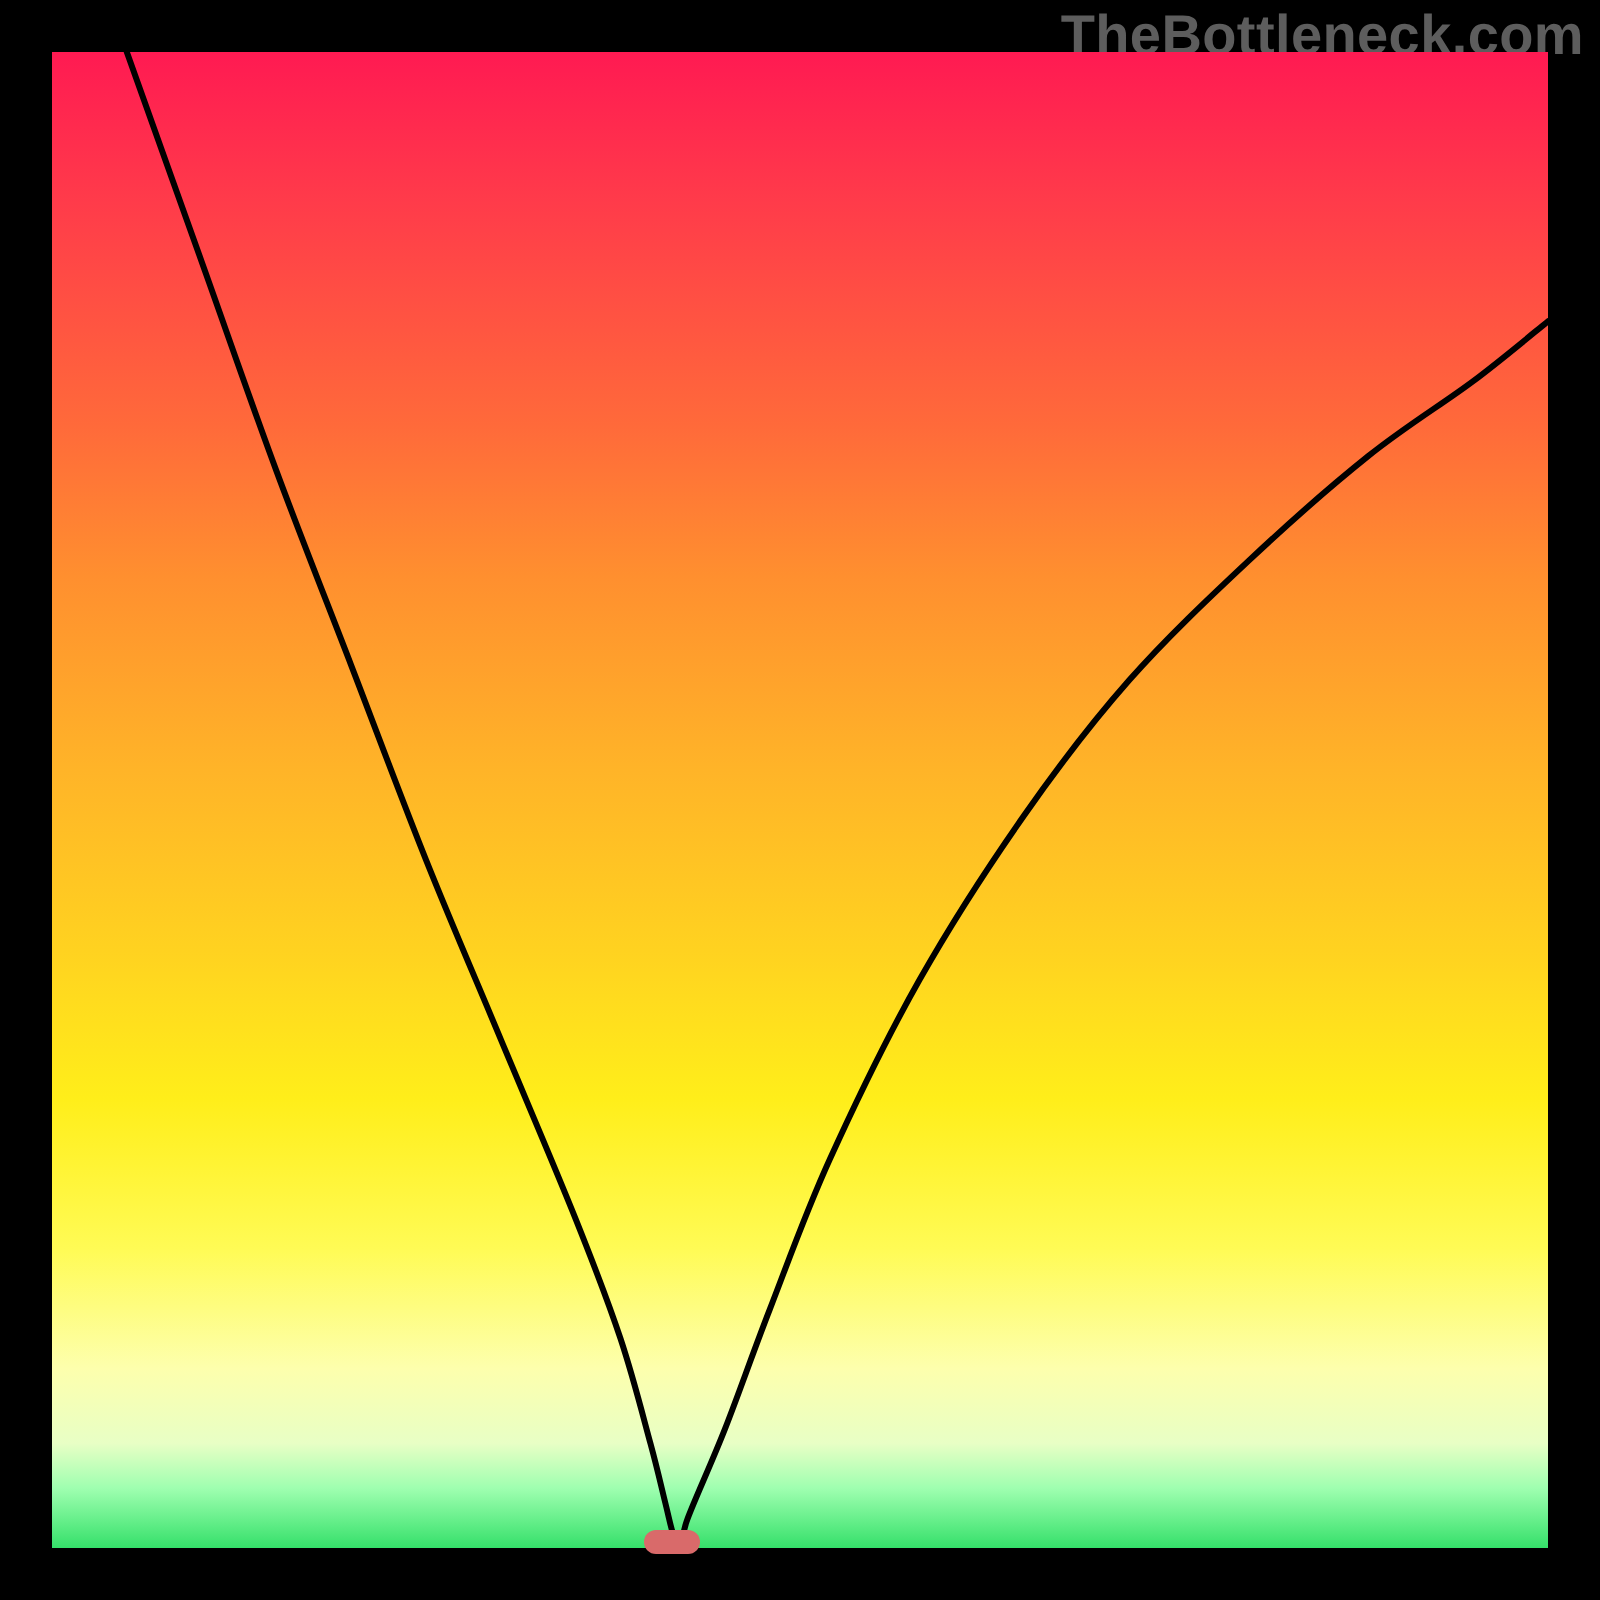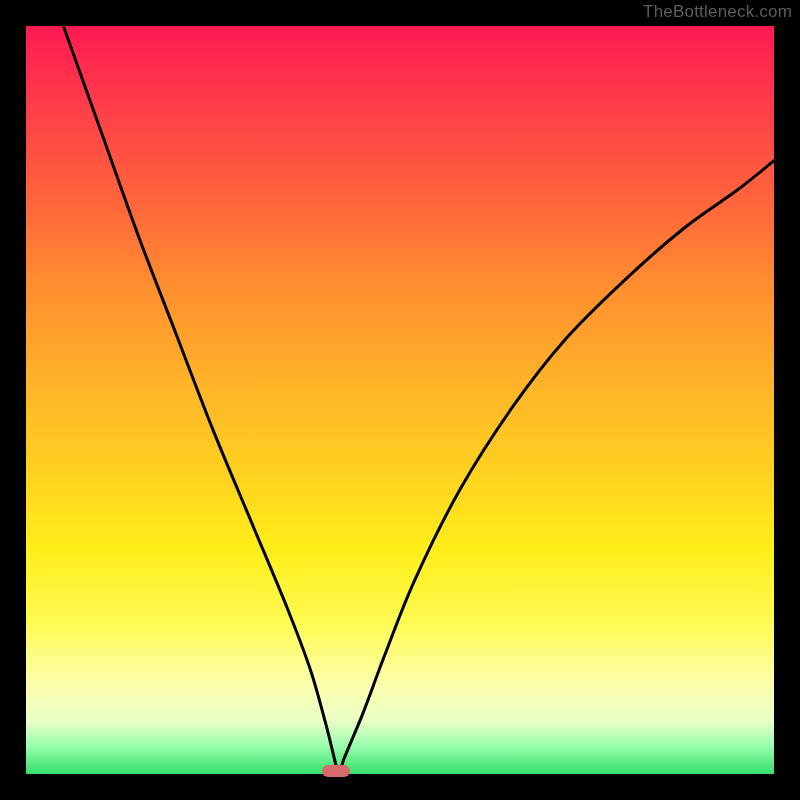--- a/index.html
+++ b/index.html
@@ -46,22 +46,22 @@
     left: 0;
     top: 0;
     width: 748px;
     height: 748px;
   }
   .brand {
     position: absolute;
     top: 2px;
     right: 8px;
     color: #5d5d5d;
-    font-size: 17px;
-    font-weight: 400;
+    font-size: 28px;
+    font-weight: 700;
     letter-spacing: 0.2px;
   }
   .marker {
     position: absolute;
     width: 28px;
     height: 12px;
     border-radius: 6px;
     background: #d96a6a;
     transform: translate(-50%, -50%);
   }

